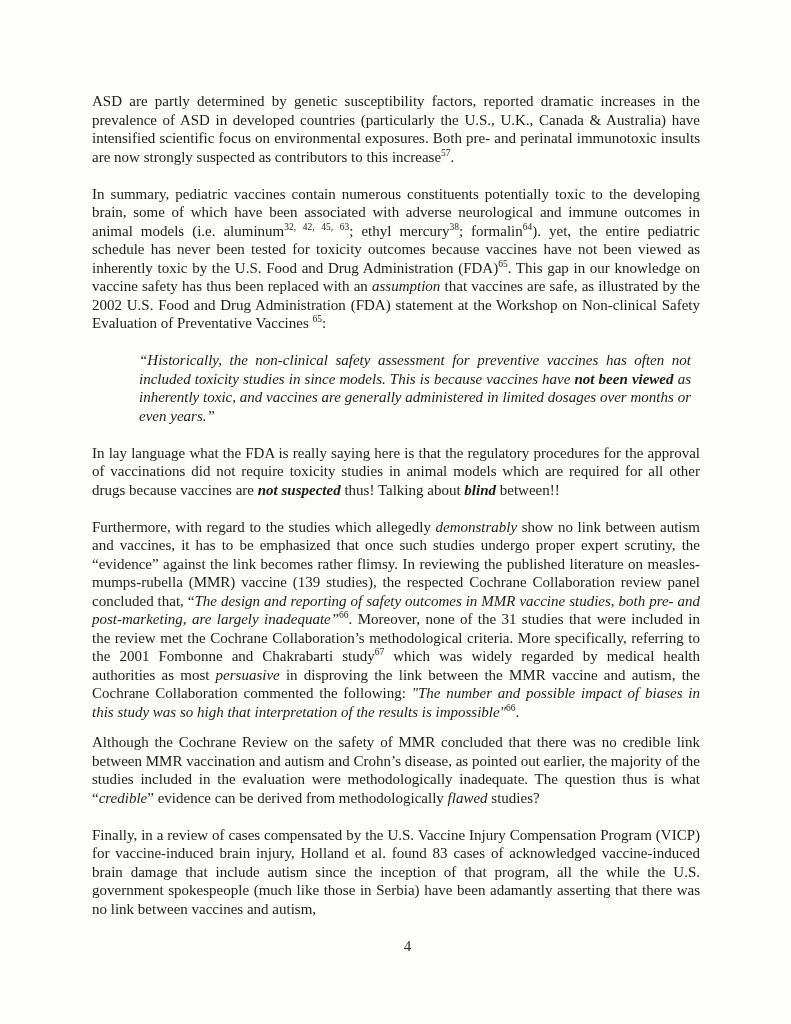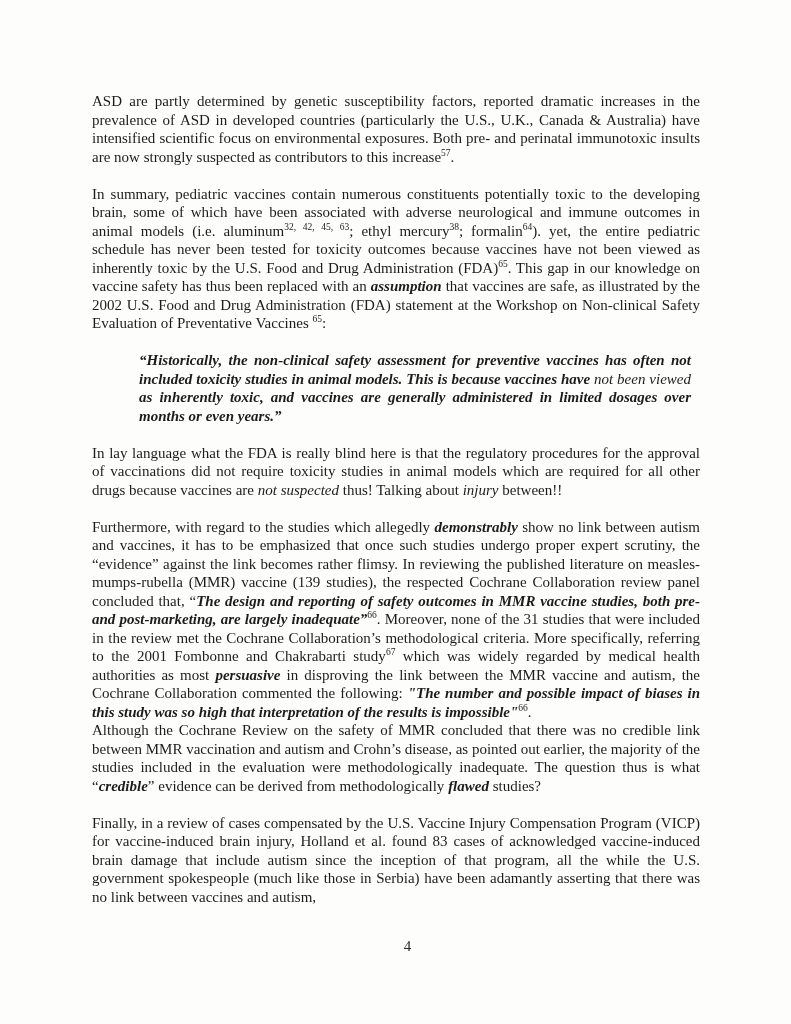--- a/index.html
+++ b/index.html
@@ -16,24 +16,24 @@
   .text-column {
     position: absolute;
     left: 92px;
     top: 92px;
     width: 608px;
     text-align: justify;
     font-size: 15px;
     line-height: 18.5px;
   }
   .para { margin: 0 0 18.5px 0; }
-  .para.tight { margin-bottom: 0; }
+  .para.tight { margin-bottom: 12px; }
   .para.quote { margin: 0 9px 18.5px 47px; }
-  .i { font-style: italic; font-weight: bold; }
-  .b { font-weight: normal; }
+  .i { font-style: italic; }
+  .b { font-weight: bold; }
   sup {
     font-size: 9.5px;
     line-height: 0;
     vertical-align: super;
   }
   .page-number {
     position: absolute;
     left: 0;
     right: 0;
     top: 938px;
@@ -42,20 +42,20 @@
     color: #2a2a2a;
   }
 </style>
 </head>
 <body>
 
 <div class="page">
   <div class="text-column">
       <p class="para body"><span>ASD are partly determined by genetic susceptibility factors, reported dramatic increases in the prevalence of ASD in developed countries (particularly the U.S., U.K., Canada &amp; Australia) have intensified scientific focus on environmental exposures. Both pre- and perinatal immunotoxic insults are now strongly suspected as contributors to this increase</span><sup>57</sup><span>.</span></p>
       <p class="para body"><span>In summary, pediatric vaccines contain numerous constituents potentially toxic to the developing brain, some of which have been associated with adverse neurological and immune outcomes in animal models (i.e. aluminum</span><sup>32, 42, 45, 63</sup><span>; ethyl mercury</span><sup>38</sup><span>; formalin</span><sup>64</sup><span>). yet, the entire pediatric schedule has never been tested for toxicity outcomes because vaccines have not been viewed as inherently toxic by the U.S. Food and Drug Administration (FDA)</span><sup>65</sup><span>. This gap in our knowledge on vaccine safety has thus been replaced with an </span><span class="i">assumption</span><span> that vaccines are safe, as illustrated by the 2002 U.S. Food and Drug Administration (FDA) statement at the Workshop on Non-clinical Safety Evaluation of Preventative Vaccines </span><sup>65</sup><span>:</span></p>
-      <p class="para quote"><span class="i">“Historically, the non-clinical safety assessment for preventive vaccines has often not included toxicity studies in animal models. This is because vaccines have </span><span class="i b">not been viewed</span><span class="i"> as inherently toxic, and vaccines are generally administered in limited dosages over months or even years.”</span></p>
-      <p class="para body"><span>In lay language what the FDA is really blind here is that the regulatory procedures for the approval of vaccinations did not require toxicity studies in animal models which are required for all other drugs because vaccines are </span><span class="i b">not suspected</span><span> thus! Talking about </span><span class="i b">injury</span><span> between!!</span></p>
+      <p class="para quote"><span class="i">“Historically, the non-clinical safety assessment for preventive vaccines has often not included toxicity studies in since models. This is because vaccines have </span><span class="i b">not been viewed</span><span class="i"> as inherently toxic, and vaccines are generally administered in limited dosages over months or even years.”</span></p>
+      <p class="para body"><span>In lay language what the FDA is really saying here is that the regulatory procedures for the approval of vaccinations did not require toxicity studies in animal models which are required for all other drugs because vaccines are </span><span class="i b">not suspected</span><span> thus! Talking about </span><span class="i b">blind</span><span> between!!</span></p>
       <p class="para body tight"><span>Furthermore, with regard to the studies which allegedly </span><span class="i">demonstrably</span><span> show no link between autism and vaccines, it has to be emphasized that once such studies undergo proper expert scrutiny, the “evidence” against the link becomes rather flimsy. In reviewing the published literature on measles-mumps-rubella (MMR) vaccine (139 studies), the respected Cochrane Collaboration review panel concluded that, “</span><span class="i">The design and reporting of safety outcomes in MMR vaccine studies, both pre- and post-marketing, are largely inadequate”</span><sup>66</sup><span>. Moreover, none of the 31 studies that were included in the review met the Cochrane Collaboration’s methodological criteria. More specifically, referring to the 2001 Fombonne and Chakrabarti study</span><sup>67</sup><span> which was widely regarded by medical health authorities as most </span><span class="i">persuasive</span><span> in disproving the link between the MMR vaccine and autism, the Cochrane Collaboration commented the following: </span><span class="i">"The number and possible impact of biases in this study was so high that interpretation of the results is impossible"</span><sup>66</sup><span>.</span></p>
       <p class="para body"><span>Although the Cochrane Review on the safety of MMR concluded that there was no credible link between MMR vaccination and autism and Crohn’s disease, as pointed out earlier, the majority of the studies included in the evaluation were methodologically inadequate. The question thus is what “</span><span class="i">credible</span><span>” evidence can be derived from methodologically </span><span class="i">flawed</span><span> studies?</span></p>
       <p class="para body"><span>Finally, in a review of cases compensated by the U.S. Vaccine Injury Compensation Program (VICP) for vaccine-induced brain injury, Holland et al. found 83 cases of acknowledged vaccine-induced brain damage that include autism since the inception of that program, all the while the U.S. government spokespeople (much like those in Serbia) have been adamantly asserting that there was no link between vaccines and autism,</span></p>
     </div>
   <div class="page-number">4</div>
 </div>
 
 </body></html>

